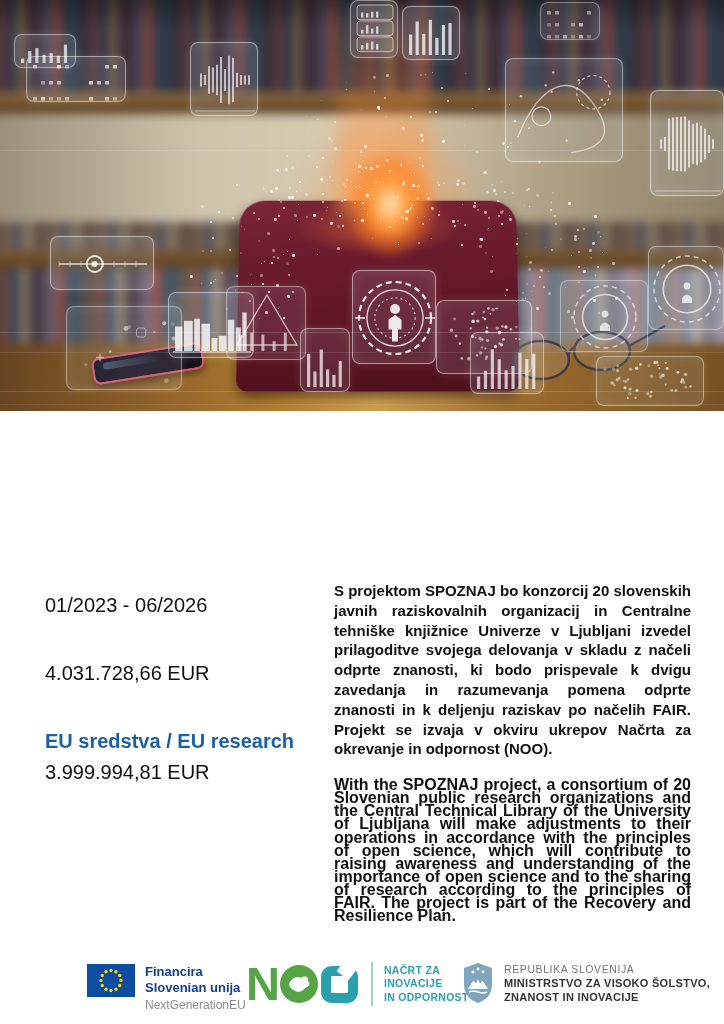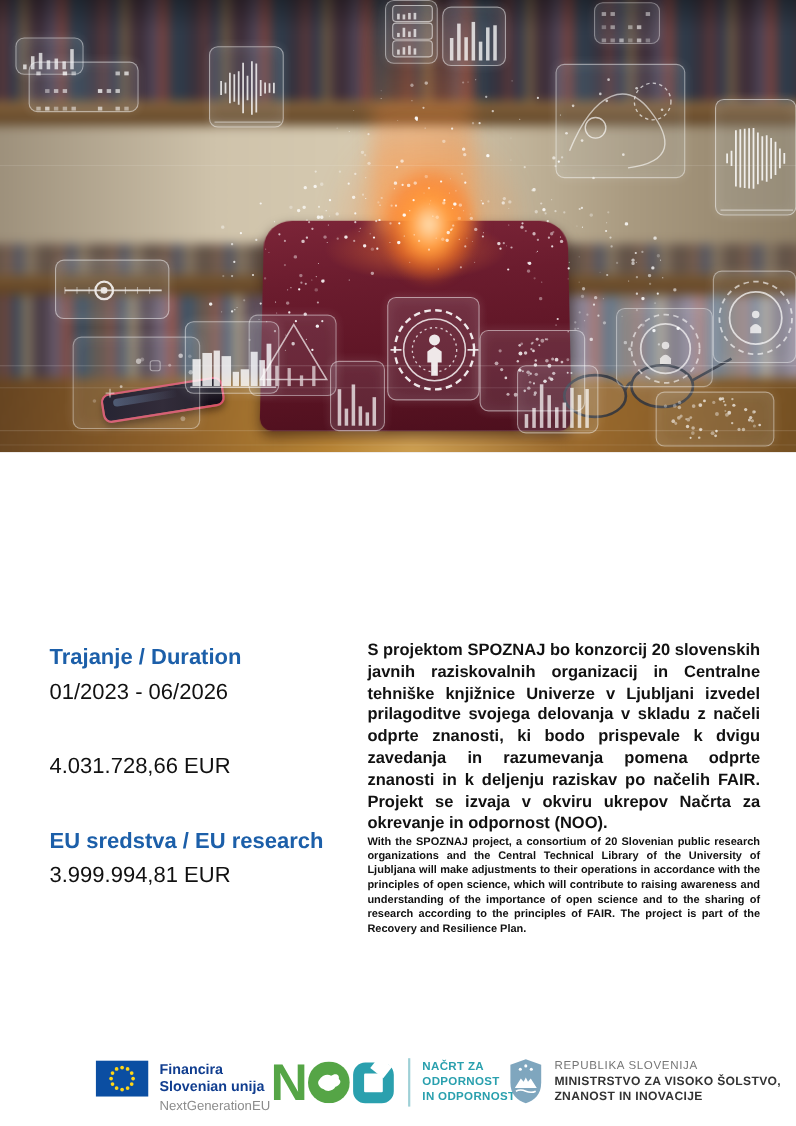--- a/index.html
+++ b/index.html
@@ -78,21 +78,21 @@
   .title{position:absolute;left:0;top:448px;width:724px;text-align:center;
     color:var(--title-blue);font-weight:bold;font-size:28px;line-height:45px;letter-spacing:.2px;}
   
   .facts{position:absolute;left:45px;top:586px;width:280px;}
   .fact{margin-bottom:44px;}
   .fact-label{color:var(--label-blue);font-weight:bold;font-size:20px;line-height:24px;}
   .fact-value{color:var(--text-black);font-weight:normal;font-size:20px;line-height:24px;margin-top:7px;}
   
   .paras{position:absolute;left:334px;top:581px;width:357px;color:var(--text-black);}
   .para-sl{font-size:15px;font-weight:bold;text-align:justify;line-height:19.8px;}
-  .para-en{font-size:10px;font-weight:bold;text-align:justify;line-height:13.1px;}
+  .para-en{font-size:16px;font-weight:bold;text-align:justify;line-height:13.1px;margin-top:19px;}
   
   .footer{position:absolute;left:0;top:952px;width:724px;height:66px;}
   .eu-logo{position:absolute;left:75px;top:12px;display:flex;gap:10px;align-items:flex-start;padding-left:12px;}
   .eu-text{padding-top:0;}
   .eu-line{color:var(--eu-navy);font-weight:bold;font-size:13px;line-height:16px;}
   .eu-prog{color:var(--nextgen-gray);font-size:12px;line-height:16px;margin-top:1px;}
   .noo-logo{position:absolute;left:246px;top:10px;display:flex;align-items:center;}
   .noo-n{color:var(--noo-green);font-size:47px;font-weight:800;line-height:42px;letter-spacing:-2px;}
   .noo-o1{width:38px;height:38px;margin-left:2px;}
   .noo-o2{position:relative;width:37px;height:37px;margin-left:3px;border:10px solid var(--noo-teal);border-radius:11px;}
@@ -789,21 +789,20 @@
         <div class="hline" style="top: 332px; opacity: 0.45;"></div>
         <div class="hline" style="top: 352px; opacity: 0.3;"></div>
         <div class="hline" style="top: 391px; opacity: 0.4;"></div>
         <div class="hline" style="top: 404px; opacity: 0.25;"></div>
       </div>
   </div>
 
 
   <div class="facts">
     <div class="fact">
-      <div class="fact-label">Trajanje / Duration</div>
       <div class="fact-value">01/2023 - 06/2026</div>
     </div>
     <div class="fact">
       <div class="fact-value">4.031.728,66 EUR</div>
     </div>
     <div class="fact">
       <div class="fact-label">EU sredstva / EU research</div>
       <div class="fact-value">3.999.994,81 EUR</div>
     </div>
   </div>
@@ -845,21 +844,21 @@
       <svg class="noo-o1" viewBox="0 0 38 38">
         <circle cx="19" cy="19" r="19" fill="#55A546"></circle>
         <path fill="#ffffff" d="M10 17 C13 12 18 11 21 13 C25 10 29 12 28 16 C31 18 29 22 25 23 C23 27 17 28 14 25 C10 24 8 19 10 17 Z"></path>
       </svg>
       <span class="noo-o2">
           <span class="notch"></span>
         </span>
       <span class="noo-divider"></span>
       <div class="noo-caption">
         <div>NAČRT ZA</div>
-        <div>ODPORNOST</div>
+        <div>INOVACIJE</div>
         <div>IN ODPORNOST</div>
       </div>
     </div>
 
     <div class="ministry-logo">
       <svg width="30" height="42" viewBox="0 0 30 42">
         <path d="M15 1 L29 6 V22 C29 33 23 38 15 41 C7 38 1 33 1 22 V6 Z" fill="#7FA6BE"></path>
         <polygon points="5,27 10.5,18.5 13,21.5 15,17.5 17,21.5 19.5,18.5 25,27" fill="#ffffff"></polygon>
         <path d="M6 30 Q10 28 15 30 Q20 32 24 30" stroke="#ffffff" stroke-width="1.4" fill="none"></path>
         <circle cx="10" cy="10" r="1.4" fill="#ffffff"></circle>

